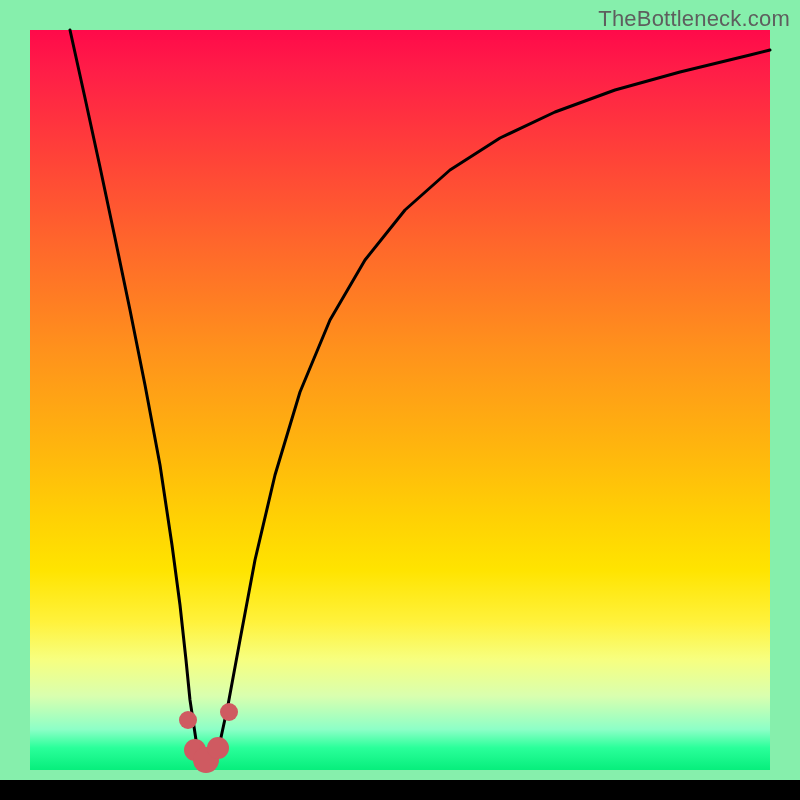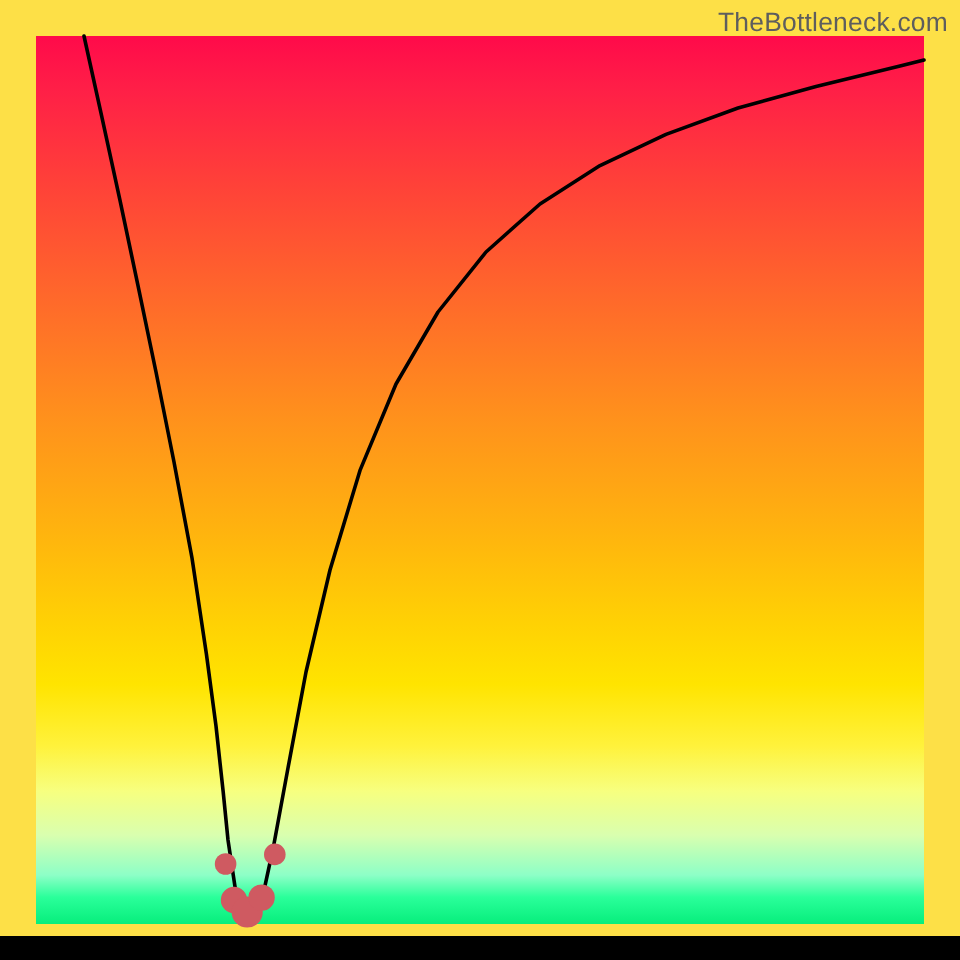--- a/index.html
+++ b/index.html
@@ -10,21 +10,21 @@
     background: #000;
     overflow: hidden;
     font-family: Arial, Helvetica, sans-serif;
   }
   .frame {
     position: absolute;
     left: 0;
     top: 0;
     width: 800px;
     height: 780px;
-    background: #fde047;
+    background: #86efac;
   }
   .plot {
     position: absolute;
     left: 30px;
     top: 30px;
     width: 740px;
     height: 740px;
     background: linear-gradient(to bottom,
       #ff0a4a 0%,
       #ff1f47 6%,

